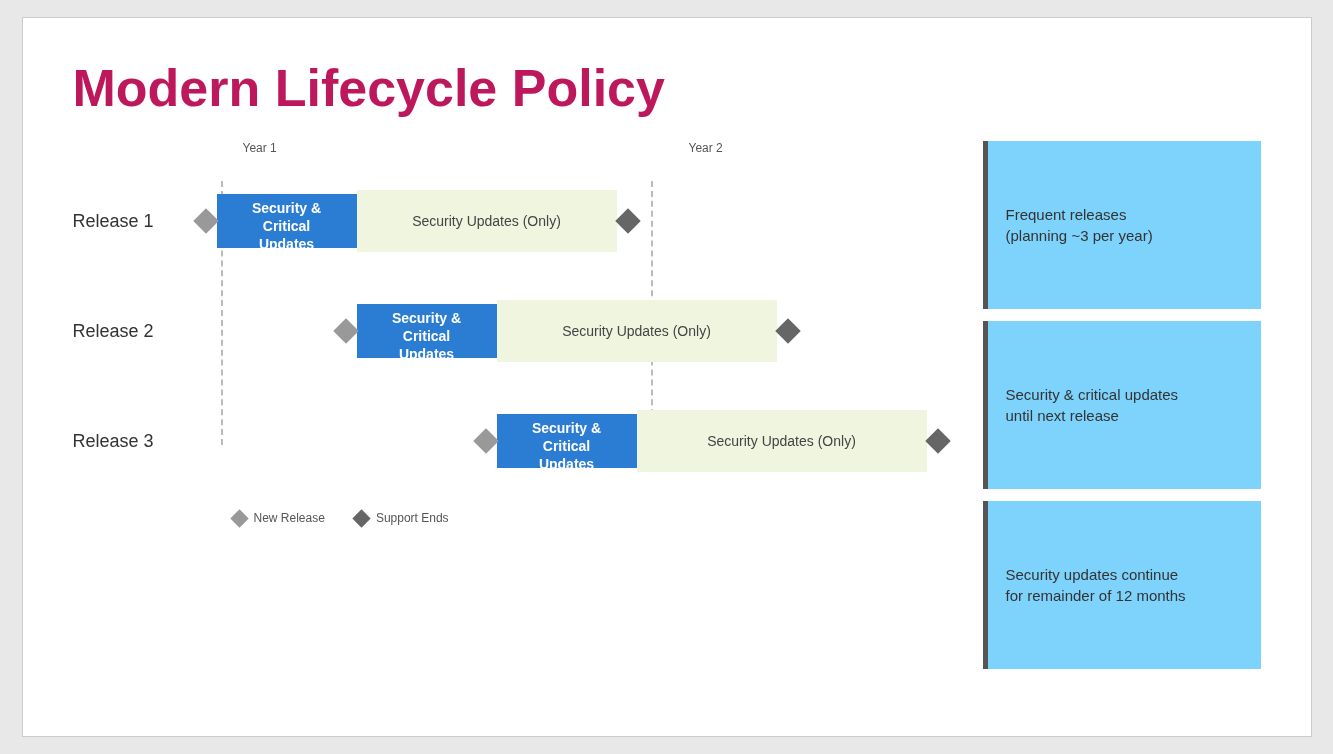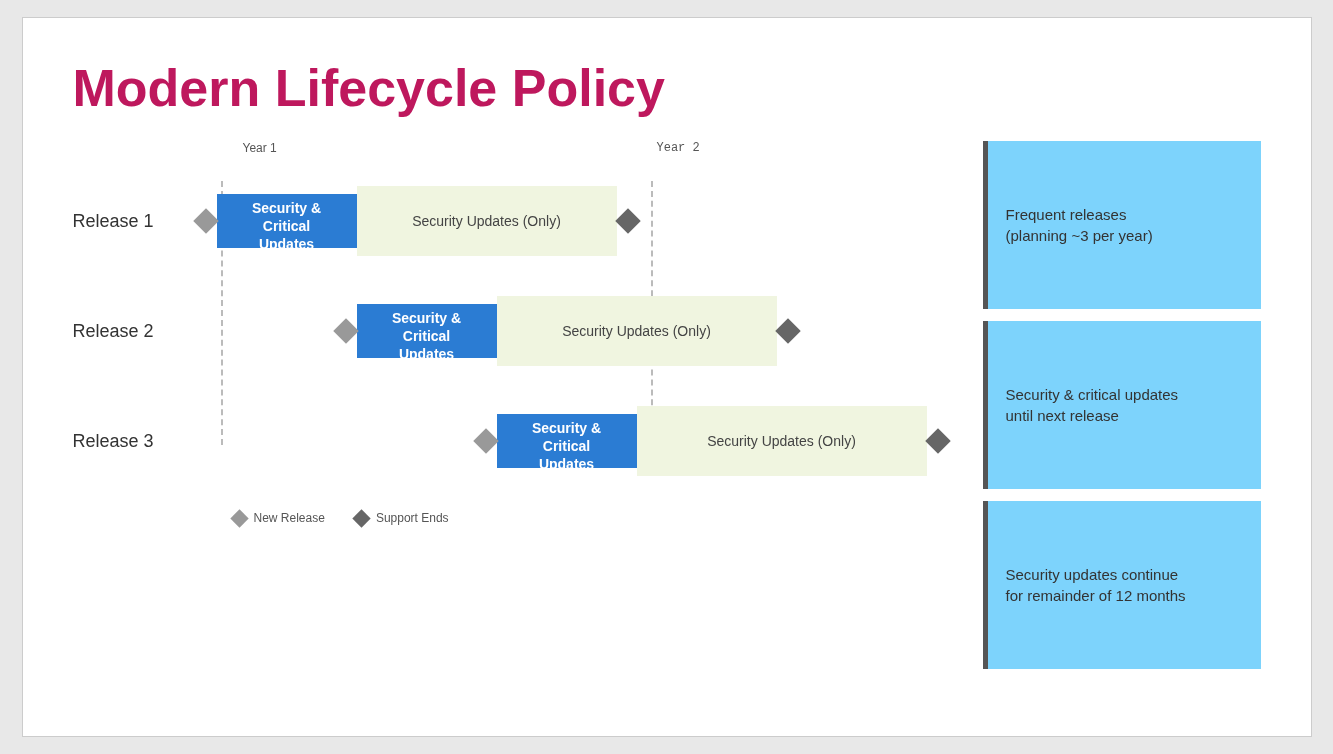--- a/index.html
+++ b/index.html
@@ -108,21 +108,21 @@
     }
     
     .light-block {
       background: #f0f5e0;
       color: #444;
       font-size: 14px;
       text-align: center;
       display: flex;
       align-items: center;
       justify-content: center;
-      height: 70px;
+      height: 62px;
       padding: 5px 8px;
     }
     
     .legend-box {
       background: #7dd3fc;
       border-left: 5px solid #555;
       padding: 15px 18px;
       font-size: 15px;
       color: #333;
       line-height: 1.4;
@@ -161,21 +161,21 @@
 
 <div class="slide">
   <div class="title">Modern Lifecycle Policy</div>
 
   <div class="diagram-area">
 
     <div class="timeline-section">
 
       <div class="year-labels">
         <span class="year-label" style="left: 10px;">Year 1</span>
-        <span class="year-label" style="left: 424px; font-family: Liberation Mono, monospace;">Year 2</span>
+        <span class="year-label" style="left: 456px;">Year 2</span>
       </div>
 
       <div class="release-rows" style="position:relative;">
 
         <div style="position:absolute; left:148px; top:0; bottom:80px; width:1px; border-left:2px dashed #bbb;"></div>
 
         <div style="position:absolute; left:578px; top:0; bottom:80px; width:1px; border-left:2px dashed #bbb;"></div>
 
         <div class="release-row">
           <div class="release-label">Release 1</div>

